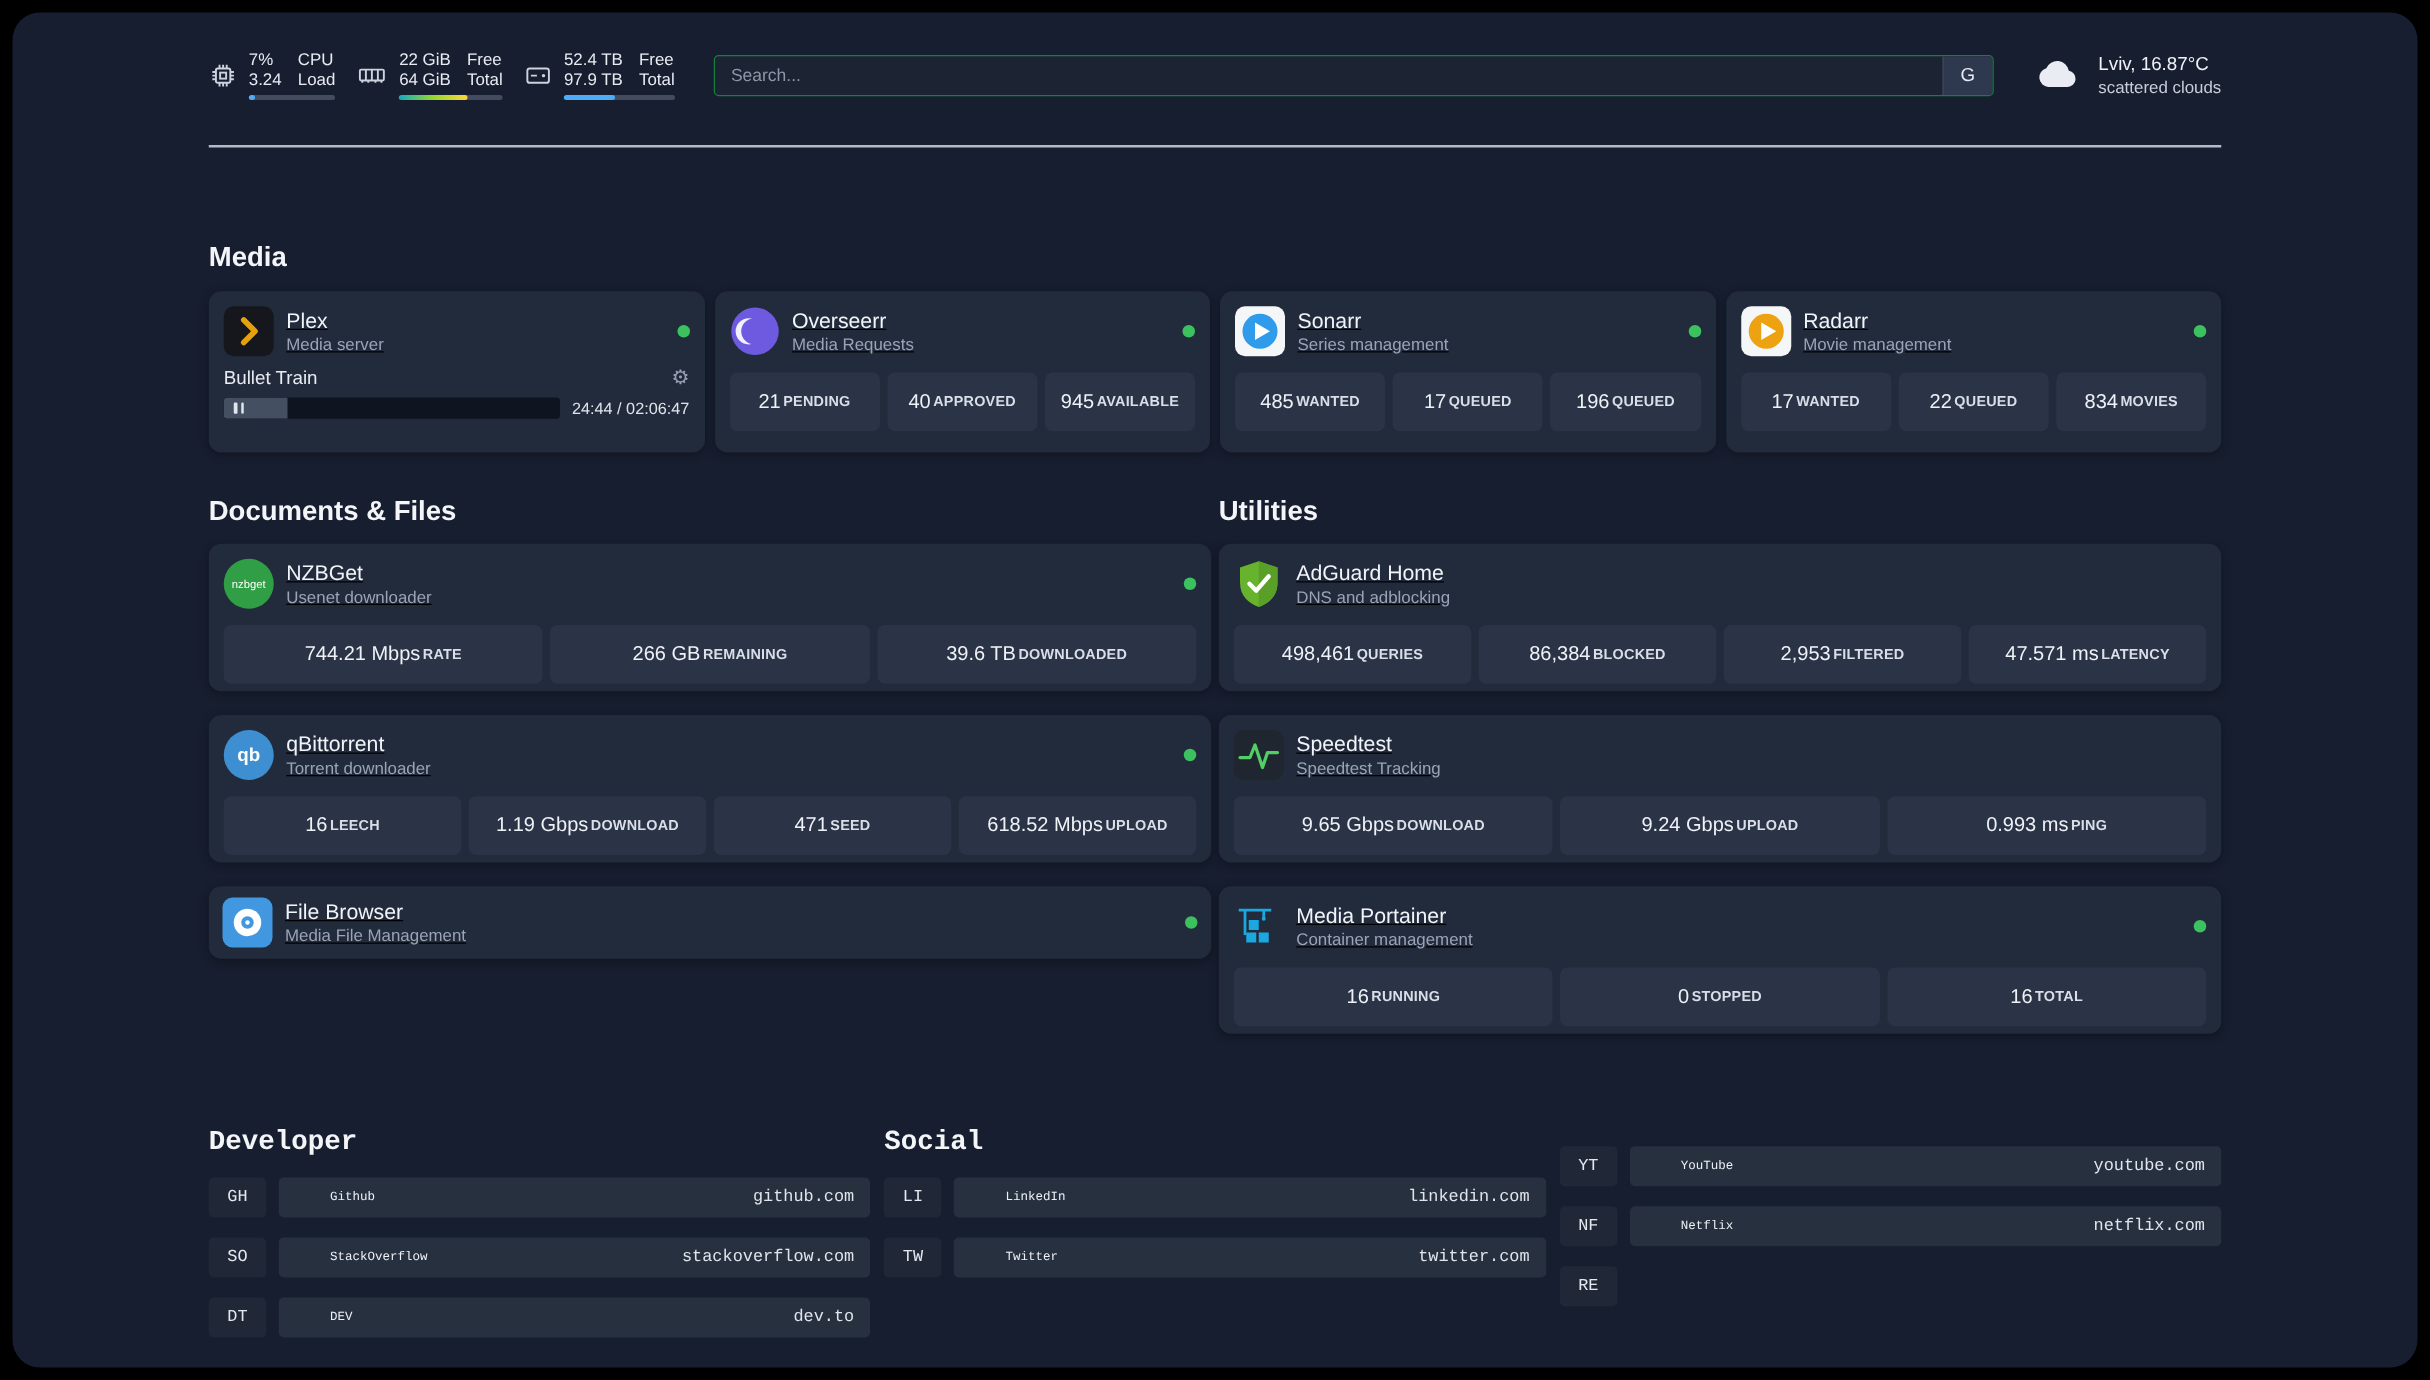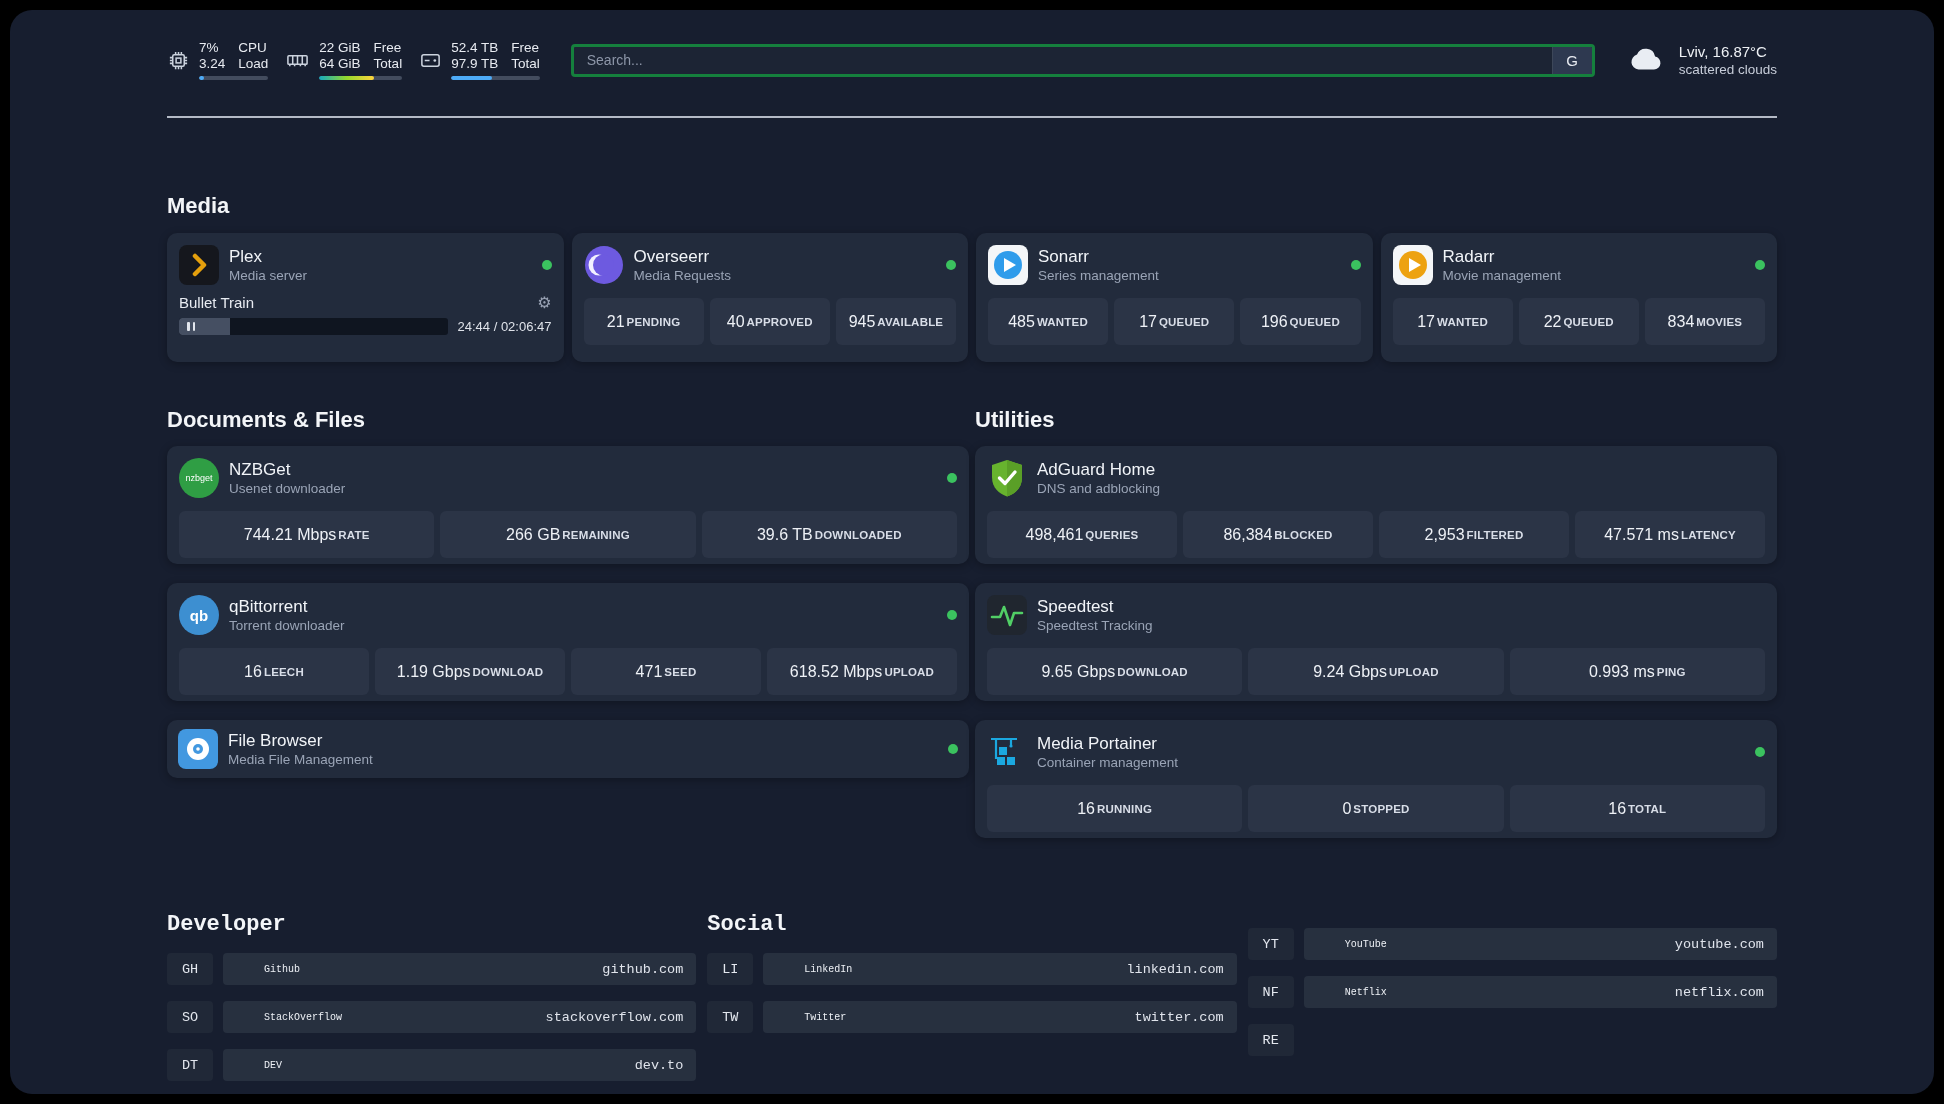--- a/index.html
+++ b/index.html
@@ -14,39 +14,39 @@
   .sys-item { display:flex; align-items:center; gap:9px; }
   .sys-icon { color:#ccd3de; display:flex; align-items:center; }
   .sys-body { display:flex; flex-direction:column; }
   .sys-vals { display:flex; gap:13px; }
   .sys-col { display:flex; flex-direction:column; }
   .sys-val, .sys-lab { font-size:13.5px; line-height:16px; color:#e8ebf1; white-space:nowrap; }
   .sys-bar { margin-top:4px; height:4px; width:100%; background:#434c5e; border-radius:2px; overflow:hidden; }
   .sys-fill { height:100%; background:#4dabf7; border-radius:2px; }
   .sys-fill.ram { background:linear-gradient(90deg,#15aabf,#94d82d,#ffd43b); }
 
-  .searchbox { flex:1; margin:0 33px 0 31px; height:33px; background:#1c2434; border:3px solid #15803d; border-radius:4px; display:flex; align-items:flex-end; overflow:hidden; }
+  .searchbox { flex:1; margin:0 33px 0 31px; height:33px; background:#1c2434; border:1px solid #15803d; border-radius:4px; display:flex; align-items:flex-end; overflow:hidden; }
   .searchbox input { flex:1; height:100%; background:transparent; border:none; outline:none; color:#c9cfdb; font-size:14px; padding:0 13px; font-family:"Liberation Sans",sans-serif; }
   .searchbox input::placeholder { color:#8d96a8; }
   .engine-btn { width:40px; height:100%; background:#2e3950; border:none; border-left:1px solid #3d4759; color:#e8ebf1; font-size:15px; cursor:pointer; display:flex; align-items:center; justify-content:center; }
 
   .weather { display:flex; align-items:center; gap:15px; }
   .weather-loc { font-size:15px; color:#eef1f5; line-height:19px; }
   .weather-cond { font-size:13.5px; color:#c7cdd9; line-height:17px; }
 
   .divider { margin-top:33px; border:none; border-top:2px solid rgba(208,214,224,0.85); }
 
   
   .section-title { font-size:22px; font-weight:600; color:#f3f5f8; }
   .media-title { margin-top:75px; margin-bottom:14px; }
 
   .card { background:#222b3c; border-radius:10px; padding:12px; box-shadow:0 2px 8px rgba(0,0,0,.3); cursor:pointer; }
   .card-header { display:flex; align-items:center; gap:10px; }
   .app-icon { width:40px; height:40px; flex:none; border-radius:8px; display:flex; align-items:center; justify-content:center; overflow:hidden; }
-  .app-titles { display:flex; flex-direction:column; }
+  .app-titles { display:flex; flex-direction:column;text-decoration:underline; }
   .app-name { font-size:17px; font-weight:500; color:#f1f4f8; line-height:21px; white-space:nowrap; }
   .app-sub { font-size:13.5px; color:#9aa4b6; line-height:17px; white-space:nowrap; }
   .status-dot { width:10px; height:10px; border-radius:50%; background:#3bc25f; margin-left:auto; flex:none; }
 
   .stats-row { display:flex; gap:6px; margin-top:13px; }
   .stat { flex:1; background:#2b3446; border-radius:6px; height:47px; display:flex; flex-direction:row; align-items:center; justify-content:center; gap:2px; }
   .stat-value { font-size:16px; color:#eef1f6; white-space:nowrap; }
   .stat-label { font-size:11.5px; font-weight:700; color:#d9dee8; letter-spacing:.2px; white-space:nowrap; }
 
   .media-row { display:flex; gap:8px; }
@@ -59,21 +59,21 @@
   .progress-row { display:flex; align-items:center; gap:10px; margin-top:7px; }
   .progress-bar { position:relative; flex:1; height:17px; background:#0f1520; border-radius:3px; overflow:hidden; }
   .progress-fill { height:100%; background:#454f62; border-radius:3px 0 0 3px; }
   .pause-btn { position:absolute; left:8px; top:4px; display:flex; gap:3px; cursor:pointer; }
   .pause-btn i { display:block; width:2.5px; height:9px; background:#e2e6ed; border-radius:1px; }
   .time-label { font-size:13px; color:#dfe3ea; white-space:nowrap; }
 
   
   .two-col { display:flex; gap:6px; margin-top:34px; }
   .col { flex:1; display:flex; flex-direction:column; }
-  .col .section-title { margin-bottom:13px;margin-top:11px; }
+  .col .section-title { margin-bottom:13px; }
   .col .card { margin-bottom:19px; height:118px; }
   .col .card.card-sm { height:58px; padding:9px 11px; margin-bottom:0; }
   .col .card:last-child { margin-bottom:0; }
 
   
   .bookmarks { display:flex; gap:11px; margin-top:74px; padding-bottom:30px; }
   .bm-col { flex:1;font-family:Liberation Mono, monospace; }
   .bm-col .section-title { margin-bottom:6px; }
   .bm-row { display:flex; gap:10px; margin-top:16px; }
   .bm-abbr { width:46px; height:32px; background:#202837; border-radius:4px; display:flex; align-items:center; justify-content:center; font-size:13.5px; font-weight:500; color:#e4e8ef; flex:none; }

